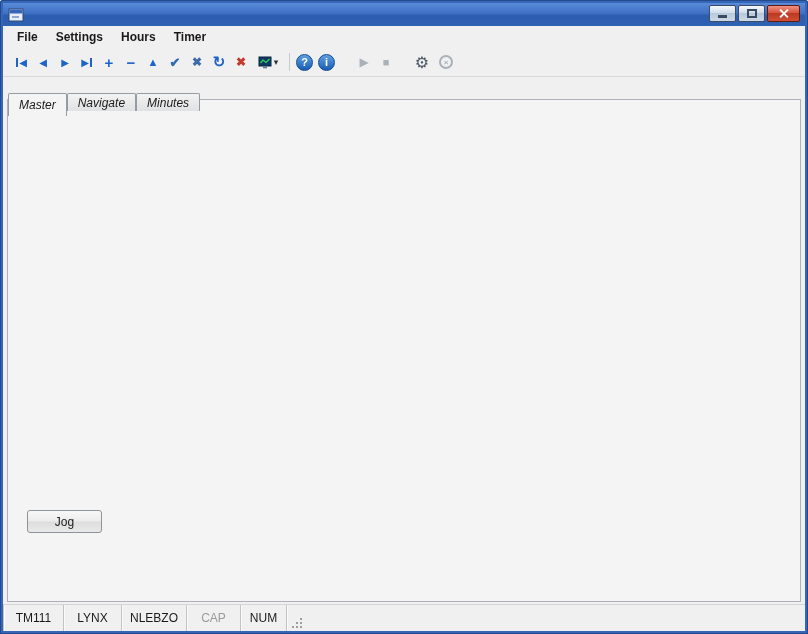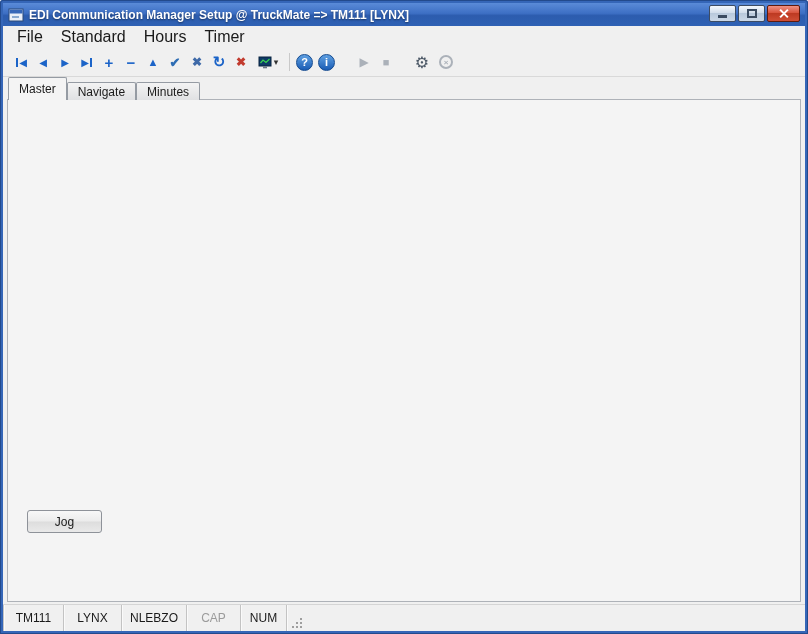--- a/index.html
+++ b/index.html
@@ -26,21 +26,21 @@
   .gl-max { width:10px; height:9px; border:2px solid #3a4a60; }
   .gl-close { position:relative; width:11px; height:11px; }
   .gl-close::before, .gl-close::after { content:""; position:absolute; left:5px; top:0;
         width:2px; height:11px; background:#ffffff; }
   .gl-close::before { transform:rotate(45deg); }
   .gl-close::after { transform:rotate(-45deg); }
 
   
   .menubar { position:absolute; left:3px; top:26px; width:802px; height:22px; background:#f0f0f0;
              display:flex; align-items:center; padding-left:5px; }
-  .menu-item { padding:3px 9px; font-size:16px; }
+  .menu-item { padding:3px 9px; font-size:12px;font-weight:bold; }
 
   .toolbar { position:absolute; left:3px; top:48px; width:802px; height:29px; background:#f0f0f0;
              border-bottom:1px solid #d9d9d9; display:flex; align-items:center; padding-left:8px; }
   .tb { width:20px; height:20px; display:flex; align-items:center; justify-content:center;
         margin-right:2px; font-size:12px; }
   .tb .g { display:inline-block; }
   .tb.nav { color:#1c64c8; font-size:10px; }
   .tb.nav .bar { width:2px; height:9px; background:#1c64c8; display:inline-block; margin:0 1px; }
   .tb.plus, .tb.minus { color:#1c64c8; font-size:15px; font-weight:bold; }
   .tb.up { color:#1c64c8; font-size:11px; }
@@ -56,21 +56,21 @@
   .tb.play { font-size:12px; margin-left:14px; }
   .tb.stopi { font-size:11px; }
   .tb.gear { color:#4c5866; font-size:16px; margin-left:14px; }
   .tb.ring { margin-left:2px; }
   .ring-shape { width:14px; height:14px; border:2px solid #abb1b9; border-radius:50%;
                 display:flex; align-items:center; justify-content:center; color:#abb1b9;
                 font-size:8px; font-weight:bold; }
   .sep { width:1px; height:18px; background:#c9c9c9; margin:0 6px 0 4px; }
 
   
-  .tabstrip { position:absolute; left:8px; top:77px; height:23px; display:flex; align-items:flex-end; z-index:3; }
+  .tabstrip { position:absolute; left:8px; top:93px; height:23px; display:flex; z-index:3;font-style:italic; }
   .tab { height:18px; background:linear-gradient(#f3f3f3,#e0e1e3); border:1px solid #959ba3;
          border-bottom:none; border-radius:2px 2px 0 0; padding:0 10px; display:flex;
          align-items:center; font-size:12px; margin-right:0px; }
   .tab.active { height:23px; background:#f4f4f4; position:relative; z-index:4; }
   .page { position:absolute; left:7px; top:99px; width:794px; height:503px; background:#f4f4f4;
           border:1px solid #aeb2b8; z-index:1; }
 
   
   .group { position:absolute; border:1px solid #bcbcbc; border-radius:4px; }
   .gcap { position:absolute; top:-8px; left:7px; background:#f4f4f4; padding:0 4px;
@@ -159,37 +159,36 @@
   <div class="client"></div>
 
   <div class="titlebar">
     <span style="display:flex;">
       <svg width="16" height="16">
           <rect x="1" y="2" width="14" height="12" fill="#e8eef8" stroke="#2c4a78"></rect>
           <rect x="1.5" y="2.5" width="13" height="4" fill="#3566b8"></rect>
           <rect x="4" y="9" width="7" height="2" fill="#88a8d0"></rect>
         </svg>
     </span>
-    <span class="title-text">EDI Communication Manager Setup @ TruckMate =&gt; TM111 [LYNX]</span>
     <span class="win-controls">
       <span class="cbtn">
           <span class="gl-min"></span>
         </span>
       <span class="cbtn">
           <span class="gl-max"></span>
         </span>
       <span class="cbtn close">
           <span class="gl-close"></span>
         </span>
     </span>
   </div>
 
   <div class="menubar">
     <span class="menu-item">File</span>
-    <span class="menu-item">Standard</span>
+    <span class="menu-item">Settings</span>
     <span class="menu-item">Hours</span>
     <span class="menu-item">Timer</span>
   </div>
 
   <div class="toolbar">
     <span class="tb nav">
         <i class="bar"></i>
         <span class="g">◀</span>
       </span>
     <span class="tb nav">

